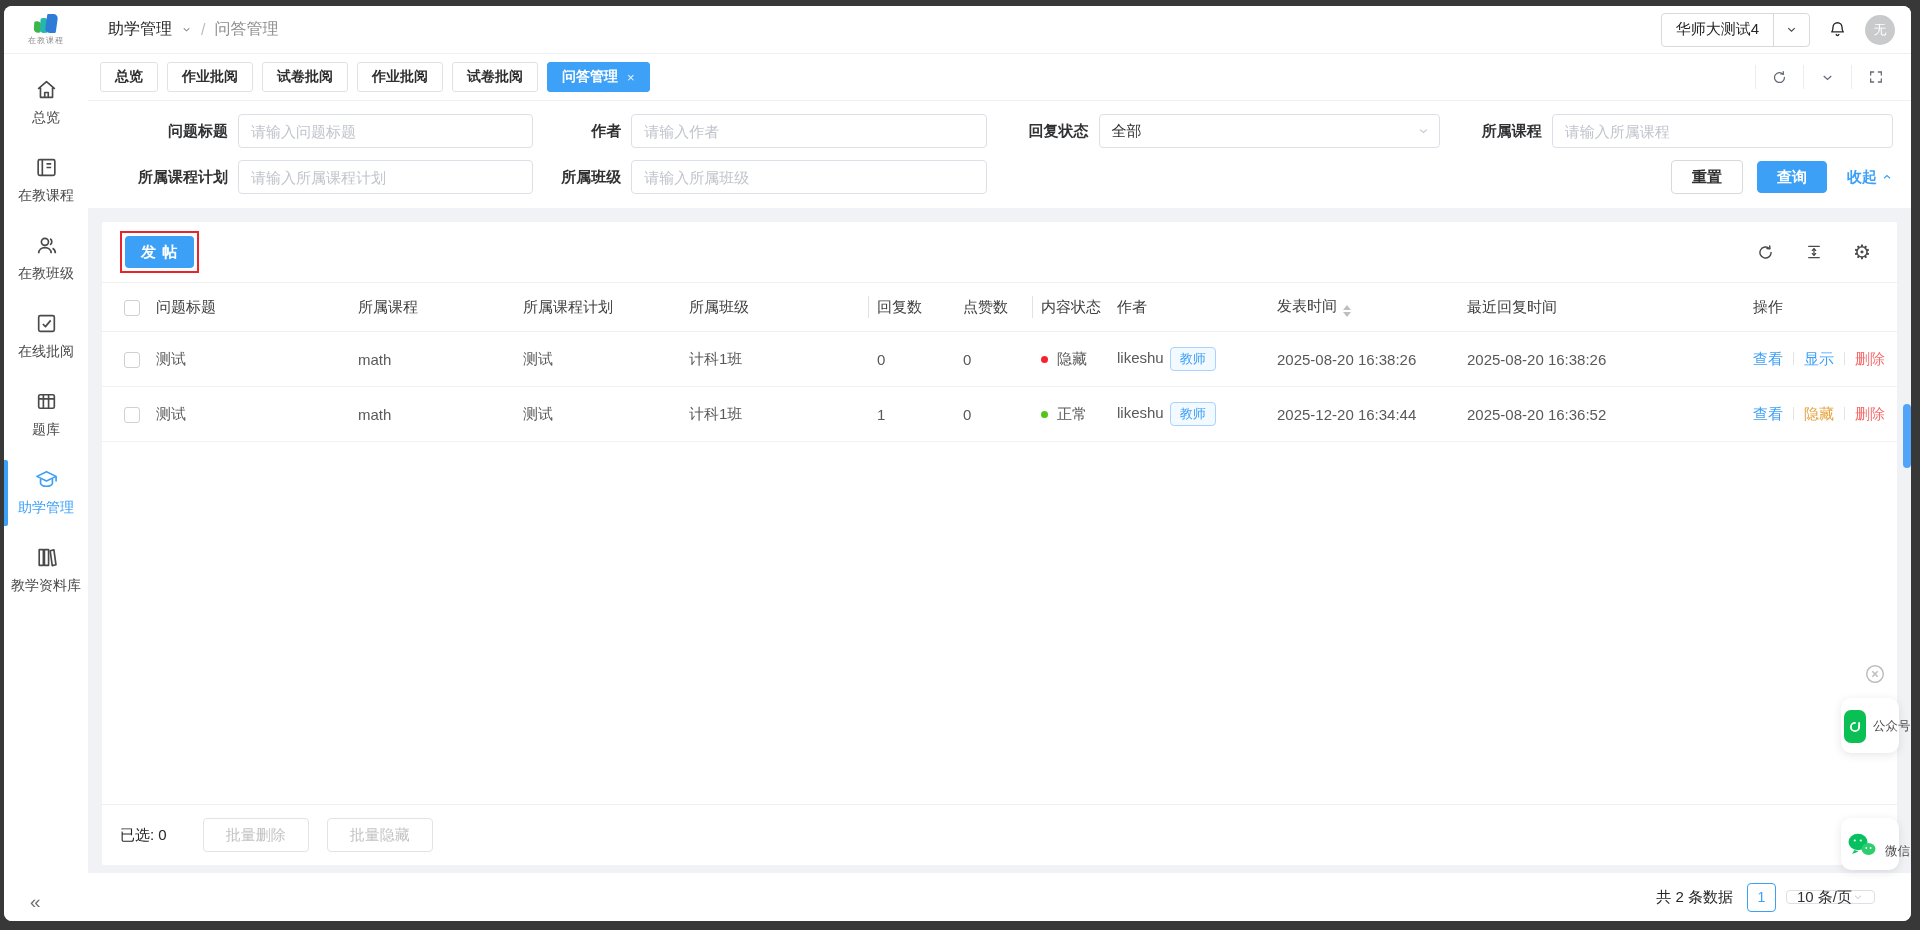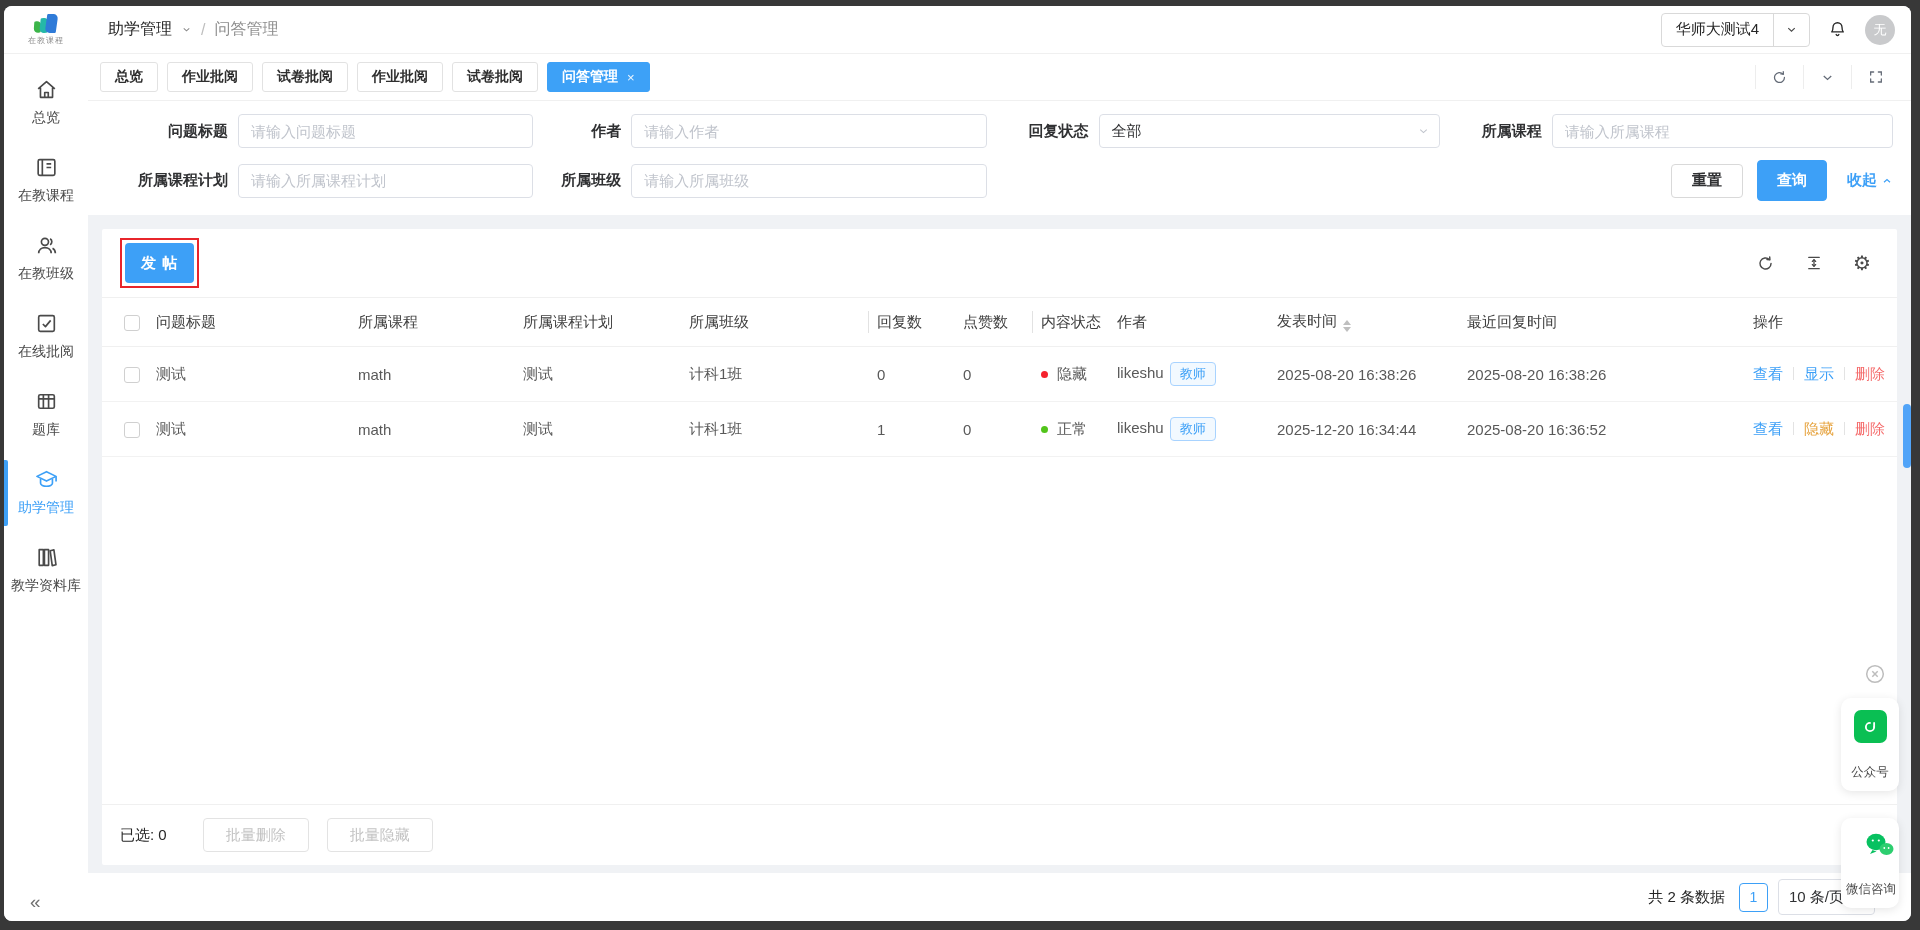--- a/index.html
+++ b/index.html
@@ -61,29 +61,29 @@
   .w1 { min-width:122px; } .w2 { min-width:62px; } .w3 { min-width:76px; } .w4 { min-width:76px; }
   .f-input { height:34px; width:100%; border:1px solid #dcdfe6; border-radius:4px; padding:0 12px; font-size:15px; color:#303133;
              font-family:"Liberation Sans",sans-serif; background:#fff; outline:none; }
   .f-input::placeholder { color:#c0c4cc; }
   .f-select-wrap { position:relative; flex:1; }
   .f-select-wrap .f-input { padding-right:30px; cursor:pointer; }
   .select-chevron { position:absolute; right:10px; top:50%; transform:translateY(-50%); color:#c0c4cc; display:flex; pointer-events:none; }
   .filter-actions { flex:1; display:flex; align-items:center; justify-content:flex-end; gap:14px; }
   .btn-reset { height:34px; padding:0 20px; border:1px solid #d9d9d9; border-radius:4px; background:#fff; font-size:15px; color:#303133;
                font-family:inherit; font-weight:700; cursor:pointer; }
-  .btn-search { height:41px; padding:0 19px; border:1px solid #3da0f7; border-radius:4px; background:#3da0f7; color:#fff; font-size:15px;
+  .btn-search { height:32px; padding:0 19px; border:1px solid #3da0f7; border-radius:4px; background:#3da0f7; color:#fff; font-size:15px;
                 font-family:inherit; font-weight:700; cursor:pointer; }
   .link-collapse { display:flex; align-items:center; gap:4px; color:#3da0f7; font-size:15px; font-weight:700; margin-left:6px; cursor:pointer; }
 
   
   .main-card { margin:14px 14px 0; background:#fff; border-radius:2px; flex:1; display:flex; flex-direction:column; min-height:0; }
   .card-toolbar { padding:9px 18px; display:flex; align-items:center; }
   .annotation-box { border:2px solid #e8252b; padding:3px; display:inline-block; }
-  .btn-post { height:40px; padding:0 16px; background:#3da0f7; color:#fff; border:none; border-radius:4px; font-size:15px;
+  .btn-post { height:32px; padding:0 16px; background:#3da0f7; color:#fff; border:none; border-radius:4px; font-size:15px;
               font-weight:700; letter-spacing:1px; font-family:inherit; cursor:pointer; }
   .toolbar-icons { margin-left:auto; display:flex; align-items:center; gap:30px; color:#4a4a4a; padding-right:8px; }
   .t-icon { display:flex; align-items:center; cursor:pointer; }
   .gear-glyph { font-size:20px; line-height:1; }
 
   table { width:100%; border-collapse:collapse; table-layout:fixed; }
   th { font-size:15px; color:#404040; font-weight:500; text-align:left; padding:14px 8px; border-top:1px solid #f0f0f0;
        border-bottom:1px solid #f0f0f0; position:relative; white-space:nowrap; }
   td { font-size:15px; color:#595959; padding:15px 8px; border-bottom:1px solid #f2f2f2; white-space:nowrap; overflow:hidden; }
   .cb-cell { padding-left:22px; }
@@ -105,28 +105,28 @@
   .selected-label { font-size:15px; font-weight:400; color:#262626; margin-right:18px;text-align:center; }
   .btn-batch { height:34px; padding:0 22px; border:1px solid #e3e3e3; border-radius:4px; background:#fff; color:#c3c3c3;
                font-size:15px; font-family:inherit; cursor:not-allowed; }
 
   
   .pagination-bar { margin-top:8px; flex:0 0 48px; background:#fff; display:flex; align-items:center; justify-content:flex-end;
                     padding-right:36px; gap:10px; }
   .pg-total { font-size:15px; color:#262626; margin-right:4px; }
   .pg-num { min-width:29px; height:29px; border:1px solid #3da0f7; color:#3da0f7; border-radius:4px; display:flex; align-items:center;
             justify-content:center; font-size:14px; background:#fff; cursor:pointer; }
-  .pg-size { height:36px; border:1px solid #dcdfe6; border-radius:4px; display:flex; align-items:center; gap:8px; padding:0 10px;
+  .pg-size { height:14px; border:1px solid #dcdfe6; border-radius:4px; display:flex; align-items:center; padding:0 10px;
              font-size:15px; color:#303133; cursor:pointer; background:#fff; }
   .pg-size .select-chevron2 { color:#c0c4cc; display:flex; }
 
   
   .float-close { position:absolute; right:24px; top:656px; width:24px; height:24px; color:#bdbdbd; cursor:pointer; }
   .float-card { position:absolute; right:12px; width:58px; background:#fff; border-radius:10px; box-shadow:0 2px 10px rgba(0,0,0,.10);
-                display:flex; flex-direction:column; align-items:center; padding:12px 3px 10px; gap:21px; cursor:pointer; }
+                display:flex; flex-direction:row; align-items:center; padding:12px 3px 10px; gap:7px; cursor:pointer; }
   .card-oa { top:692px; } .card-wc { top:812px;align-items:flex-end; }
   .float-label { font-size:12.5px; color:#4a4a4a; white-space:nowrap; }
   .oa-icon { width:33px; height:33px; background:#0abf53; border-radius:7px; display:flex; align-items:center; justify-content:center; }
   .scroll-thumb { position:absolute; right:0; top:398px; width:8px; height:64px; background:#51a4f8; border-radius:4px; cursor:grab; }
 </style>
 </head>
 <body>
 
 <div class="frame">
   <div class="screen">

